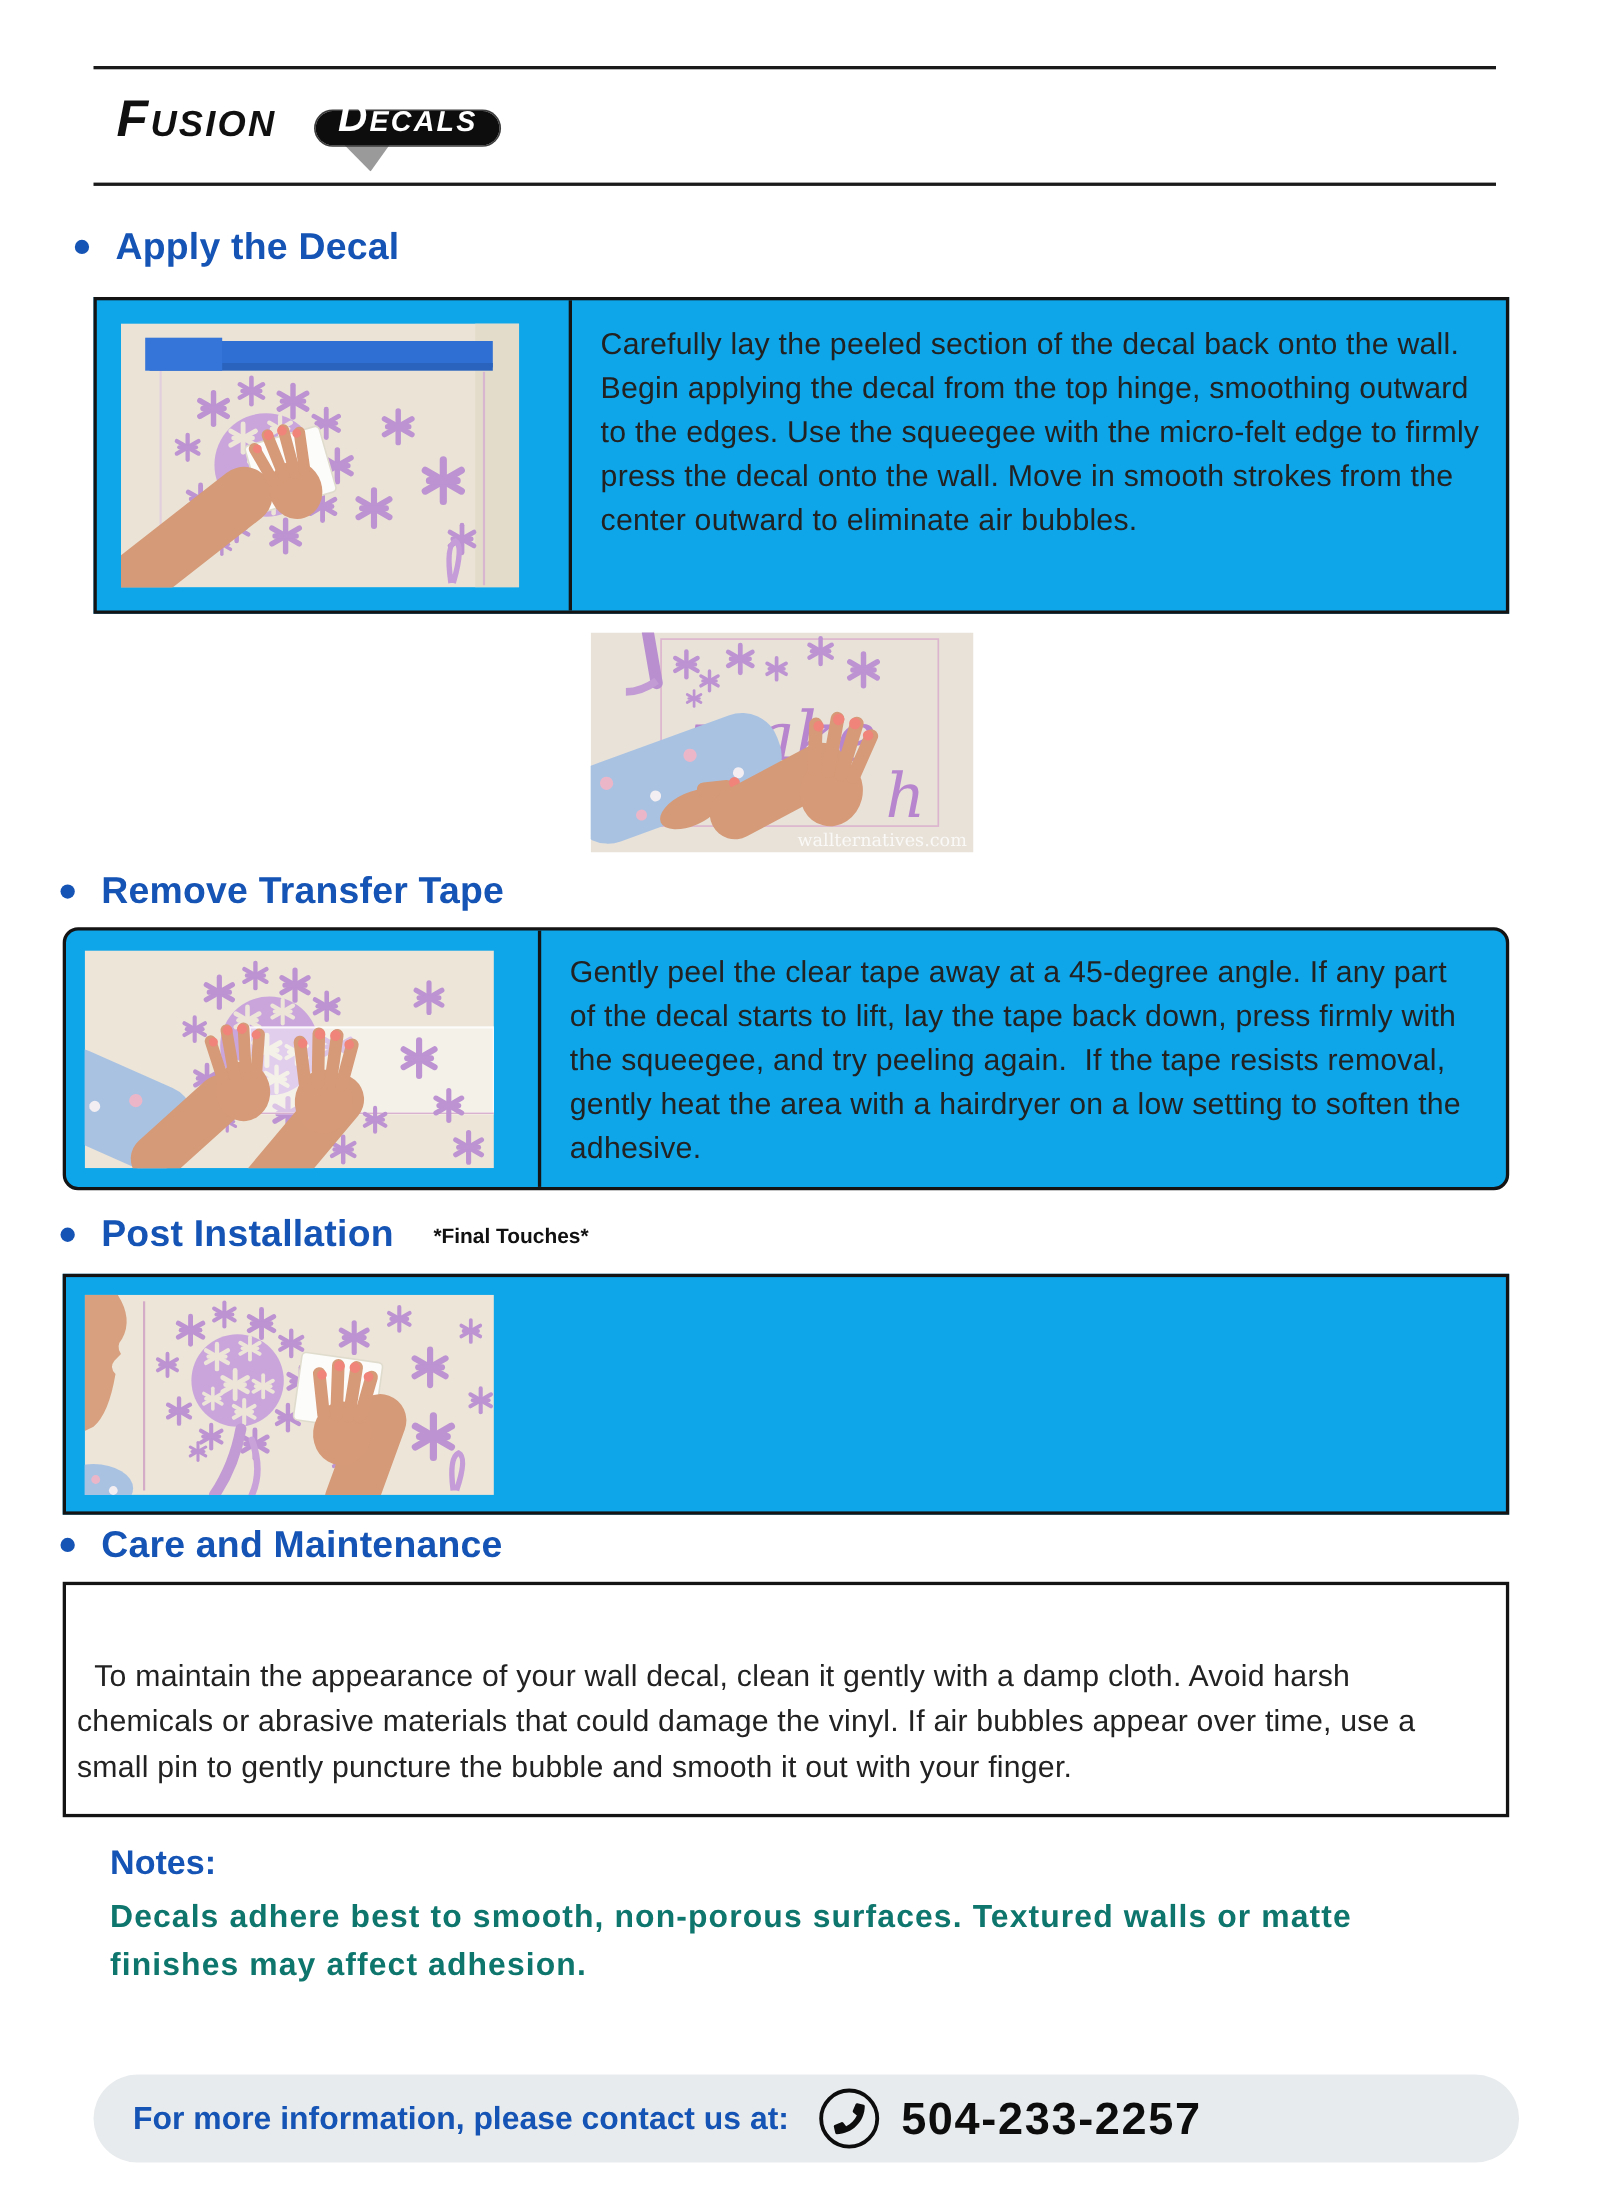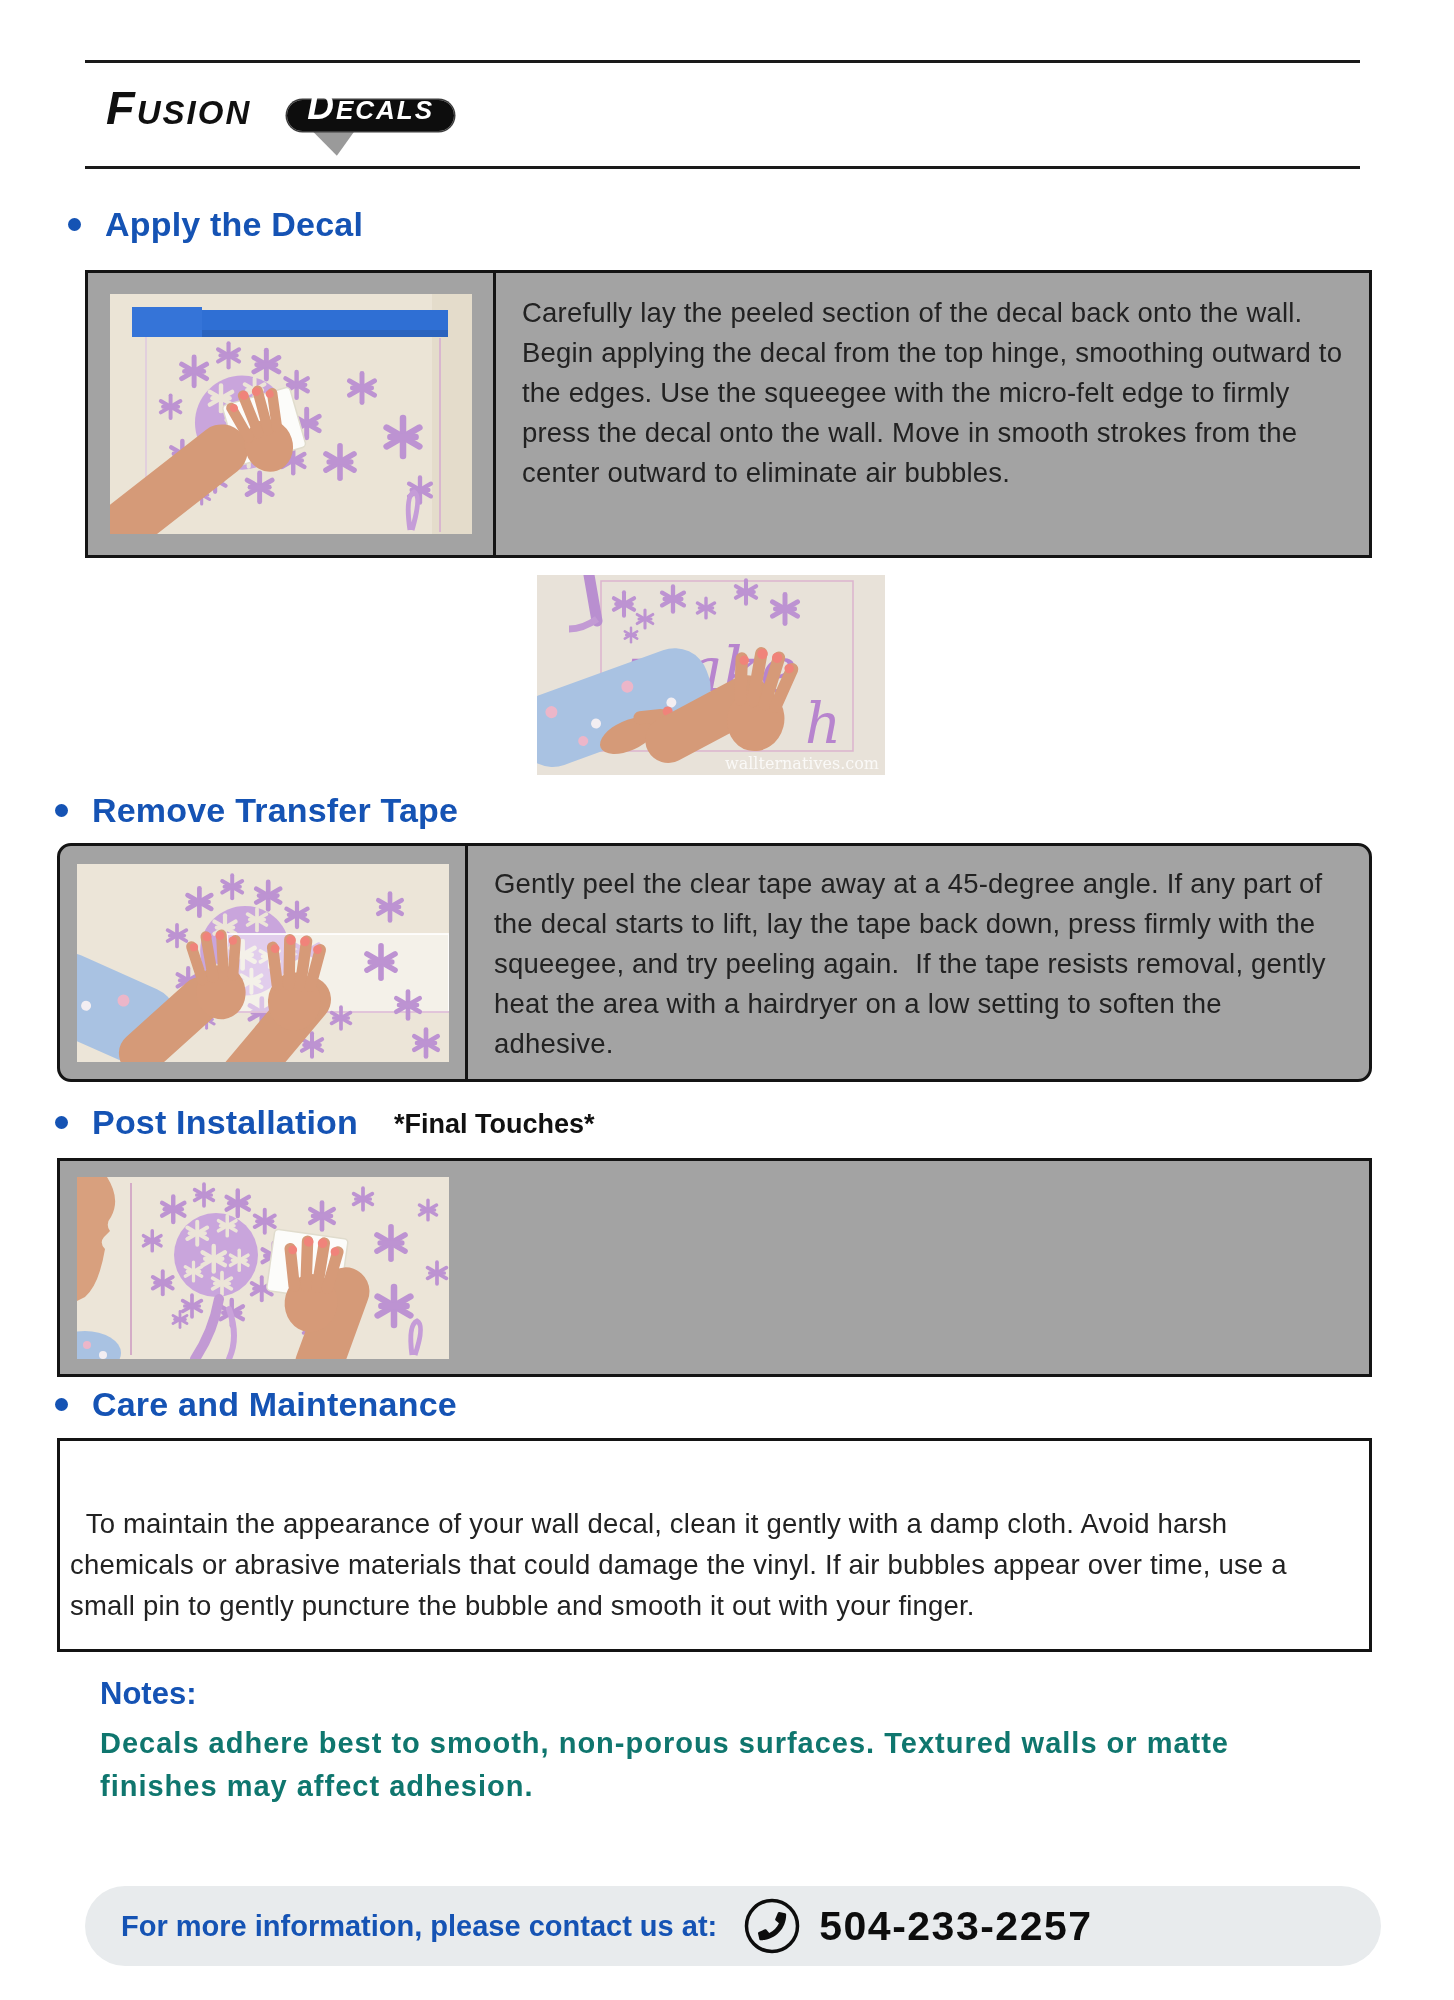--- a/index.html
+++ b/index.html
@@ -18,23 +18,23 @@
   .badge-tail{position:absolute;left:16px;bottom:-28px;width:58px;height:34px;background:#9a9a9a;
     clip-path:polygon(0 0,100% 0,58% 100%);}
   .badge{position:relative;z-index:1;background:#0d0d0d;border-radius:16px;padding:5px 20px 9px 20px;
     transform:rotate(-1.5deg);box-shadow:0 0 0 1.5px #3c3c3c;}
   .badge-text{font-size:37px;font-weight:bold;font-style:italic;font-variant:small-caps;
     color:#ffffff;letter-spacing:2px;line-height:1.1;}
   
   .h{display:flex;align-items:center;gap:24px;}
   .h .dot{width:13px;height:13px;border-radius:50%;background:var(--blue);flex:0 0 auto;}
   .h .t{font-size:34px;font-weight:bold;color:var(--blue);letter-spacing:.2px;line-height:1.1;}
-  .h .sub{font-size:27px;font-weight:bold;color:#111;margin-left:12px;padding-top:4px;}
-  
-  .box{border:3px solid var(--ink);display:flex;box-sizing:border-box;background:#a3a3a3;}
+  .h .sub{font-size:19px;font-weight:bold;color:#111;margin-left:12px;padding-top:4px;}
+  
+  .box{border:3px solid var(--ink);display:flex;box-sizing:border-box;background:#0ea5e9;gap:24px;}
   .cell-img{width:405px;flex:0 0 auto;display:flex;align-items:center;justify-content:center;}
   .cell-txt{flex:1;border-left:3px solid var(--ink);padding:20px 24px 18px 26px;
     font-size:27.5px;line-height:40px;color:#222;letter-spacing:.2px;white-space:pre-wrap;}
   .box4{border:3px solid var(--ink);box-sizing:border-box;padding:21px 10px;
     font-size:27.5px;line-height:41px;color:#222;letter-spacing:.2px;white-space:pre-wrap;}
   
   .notes-title{font-size:31px;font-weight:bold;color:var(--blue);}
   .notes-body{font-size:29px;line-height:43px;letter-spacing:1px;color:#0f766e;white-space:pre-wrap;font-weight:bold;}
   
   .footer{position:absolute;left:85px;top:1886px;width:1296px;height:80px;background:#e8ebed;

